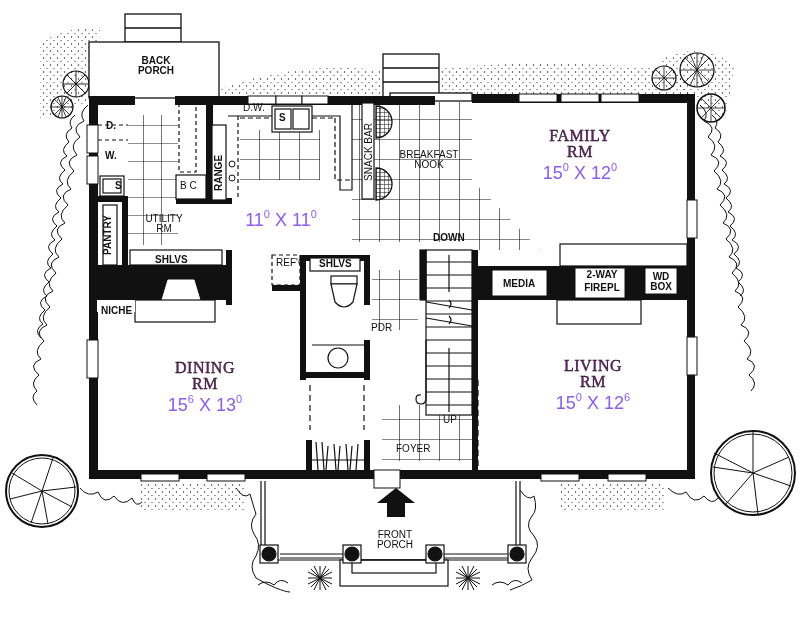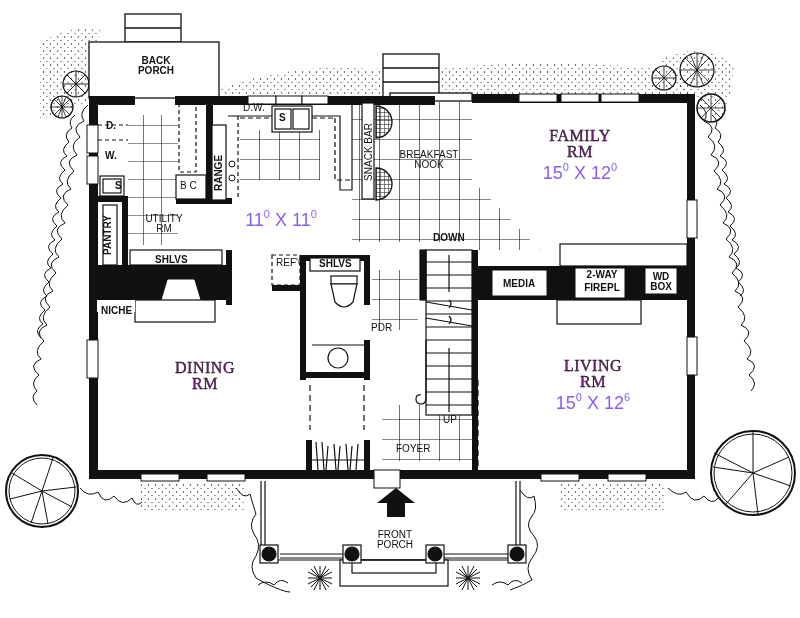--- a/index.html
+++ b/index.html
@@ -318,20 +318,25 @@
   <div class="dim" style="margin-top:16px;">
     <span>11</span><sup>0</sup>
     <span>X</span>
     <span>11</span><sup>0</sup>
   </div>
 </div>
 
 <div class="lbl" style="left:150px;top:360px;width:110px;">
   <div class="room">DINING</div>
   <div class="room">RM</div>
+  <div class="dim" style="margin-top:2px;">
+    <span>15</span><sup>6</sup>
+    <span>X</span>
+    <span>13</span><sup>0</sup>
+  </div>
 </div>
 
 <div class="lbl" style="left:538px;top:358px;width:110px;">
   <div class="room">LIVING</div>
   <div class="room">RM</div>
   <div class="dim" style="margin-top:2px;">
     <span>15</span><sup>0</sup>
     <span>X</span>
     <span>12</span><sup>6</sup>
   </div>

